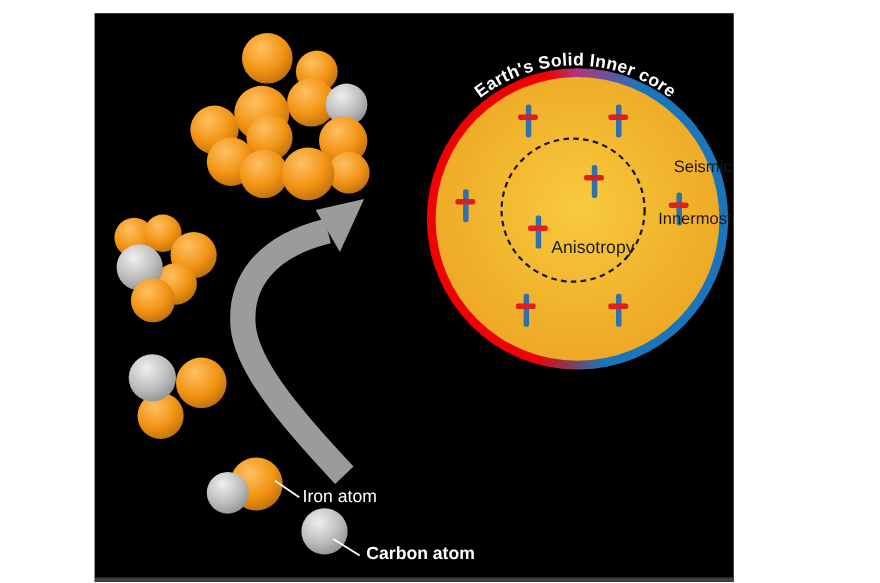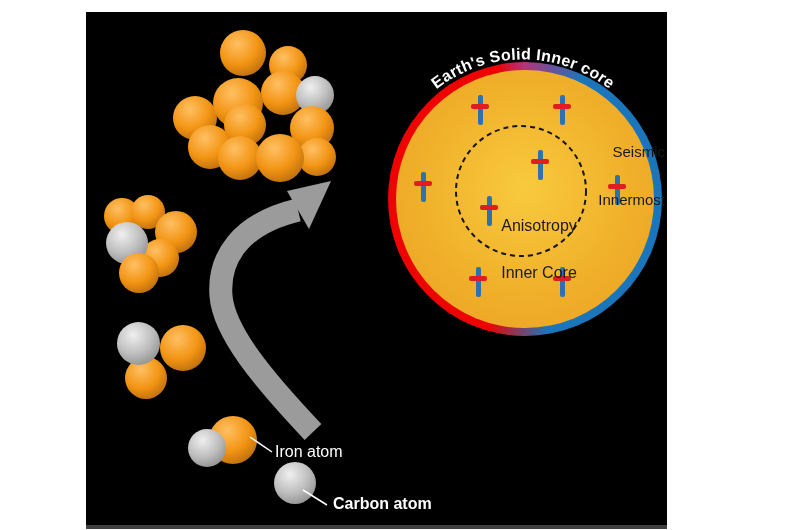--- a/index.html
+++ b/index.html
@@ -141,21 +141,20 @@
         <div class="hbar"></div>
       </div>
     </div>
 
   <div class="lbl seismic">
     <div>Seismic</div>
     <div>Innermost</div>
   </div>
   <div class="lbl innermost">
     <div>Anisotropy</div>
-    <div>Inner Core</div>
   </div>
 
   <svg class="overlay" width="581" height="517" viewBox="0 0 581 517">
     <circle class="dashed-core" cx="435" cy="179" r="65"></circle>
     <path id="arcpath" d="M 316 117 A 140 140 0 0 1 558 117" fill="none"></path>
     <text class="arc-title">
       <textPath href="#arcpath" startOffset="50%" text-anchor="middle">Earth's Solid Inner core</textPath>
     </text>
     <path class="arrow-body" d="M 227 420 C 176 366 138 320 135 284 C 132 246 154 212 212 198"></path>
     <polygon class="arrow-head" points="245,169 201,179 223,217"></polygon>

